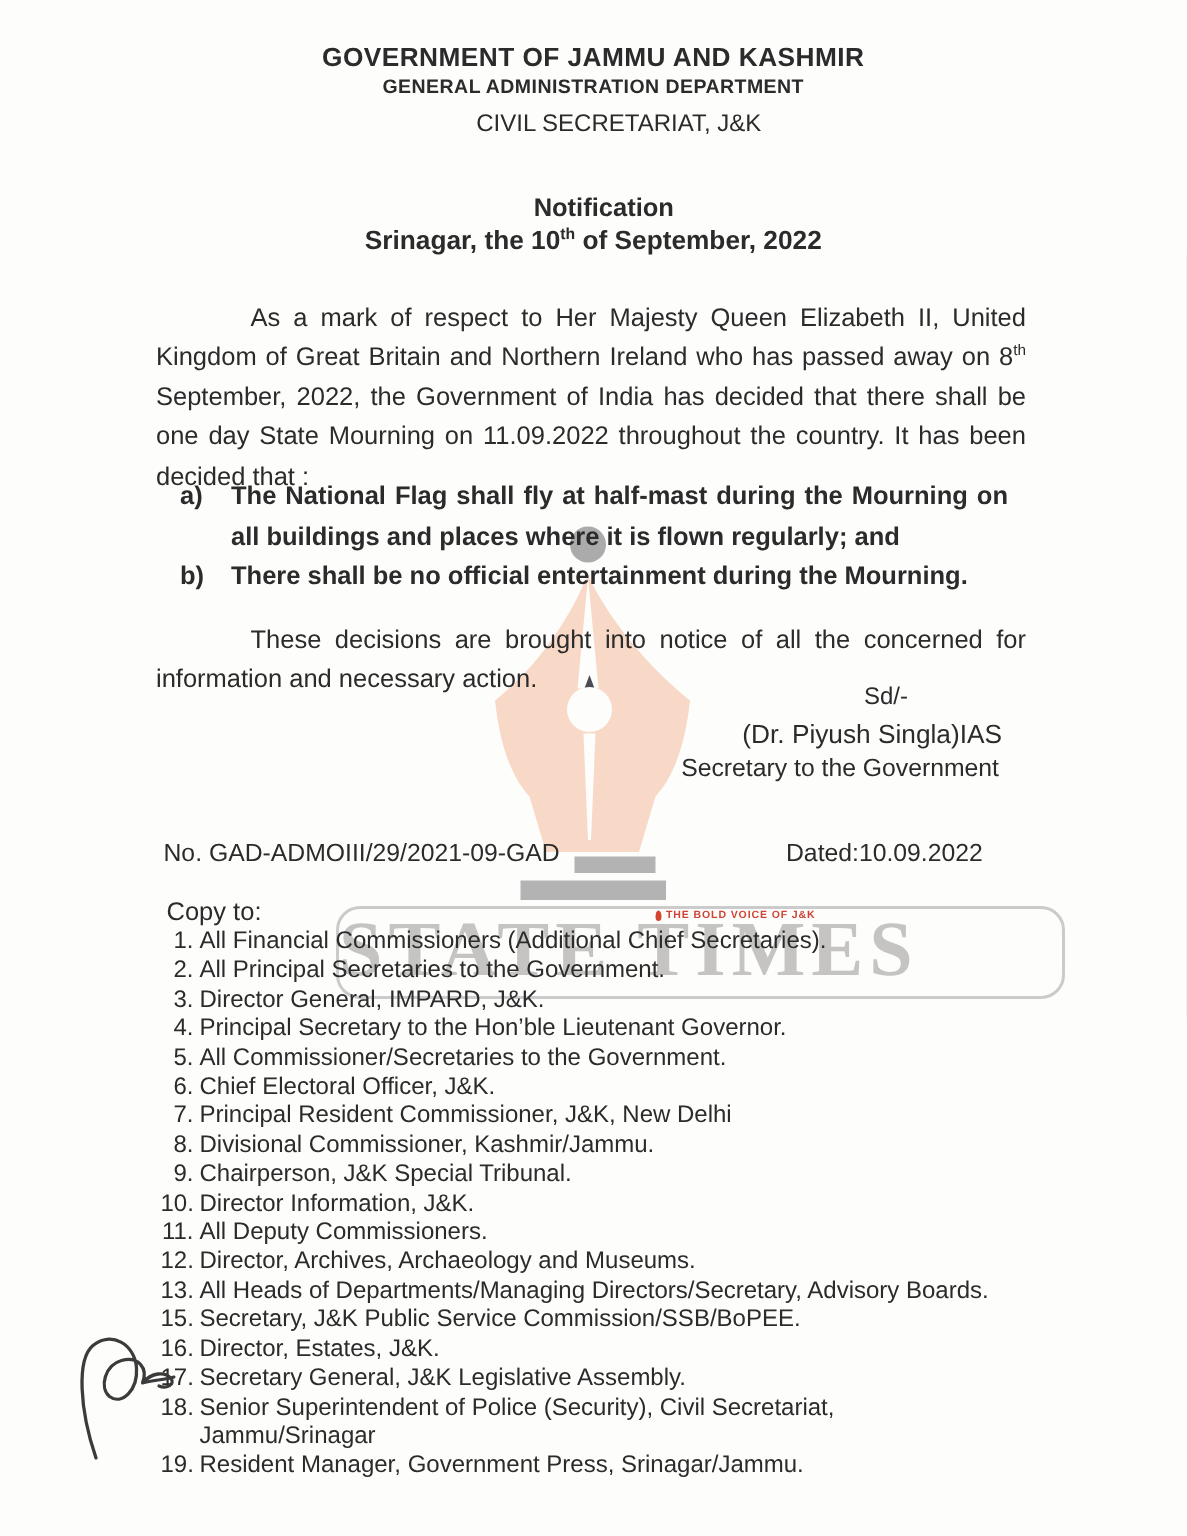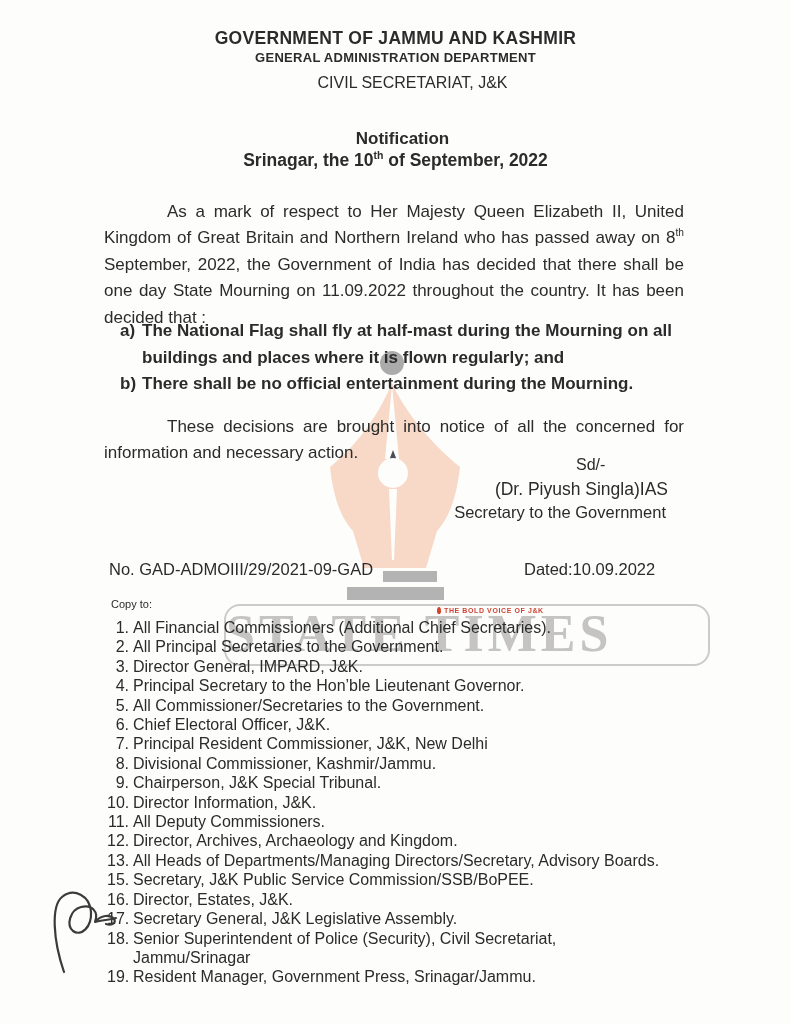--- a/index.html
+++ b/index.html
@@ -18,34 +18,34 @@
   .hdr3{left:0;right:0;top:74px;font-size:16px;margin-left:34px;}
   .ntitle{left:0;right:0;top:129px;font-size:17px;font-weight:bold;padding-left:14px;}
   .ndate{left:0;right:0;top:150px;font-size:17.5px;font-weight:bold;}
 
   
   .para{font-size:17px;line-height:26.4px;text-align:justify;}
   .p1{left:104px;top:199px;width:580px;text-indent:63px;}
   .ablist{left:120px;top:318px;width:552px;font-weight:bold;}
   .ab-row{display:flex;font-size:17px;line-height:26.5px;}
   .ab-marker{width:22px;flex:0 0 22px;}
-  .ab-text{flex:1;text-align:justify;}
+  .ab-text{flex:1;text-align:justify;margin-left:12px;}
   .closing{left:104px;top:414px;width:580px;text-indent:63px;}
 
   
   .sd{left:576px;top:456px;font-size:16px;}
   .sig-name{right:123px;top:479px;font-size:17.5px;font-weight:normal;}
   .sig-title{right:125px;top:503px;font-size:16.5px;}
 
   
   .ref-no{left:109px;top:560px;font-size:16.5px;}
   .ref-dated{left:524px;top:560px;font-size:16.5px;}
 
   
-  .copy-label{left:111px;top:598px;font-size:11px;}
+  .copy-label{left:111px;top:598px;font-size:17px;}
   .copy-list{left:107px;top:618px;width:553px;font-size:16px;}
   .li{display:flex;line-height:19.4px;}
   .num{flex:0 0 22px;width:22px;text-align:right;padding-right:4px;box-sizing:content-box;}
   .txt{flex:1;}
 
   
   .wm{position:absolute;z-index:0;}
   .wm-brand{
     left:224px;top:604px;width:482px;height:58px;z-index:0;
     border:2px solid #cbcbcb;border-radius:16px;
@@ -165,21 +165,21 @@
     <div class="li">
         <span class="num">10.</span>
         <span class="txt">Director Information, J&amp;K.</span>
       </div>
     <div class="li">
         <span class="num">11.</span>
         <span class="txt">All Deputy Commissioners.</span>
       </div>
     <div class="li">
         <span class="num">12.</span>
-        <span class="txt">Director, Archives, Archaeology and Kingdom.</span>
+        <span class="txt">Director, Archives, Archaeology and Museums.</span>
       </div>
     <div class="li">
         <span class="num">13.</span>
         <span class="txt">All Heads of Departments/Managing Directors/Secretary, Advisory Boards.</span>
       </div>
     <div class="li">
         <span class="num">15.</span>
         <span class="txt">Secretary, J&amp;K Public Service Commission/SSB/BoPEE.</span>
       </div>
     <div class="li">

